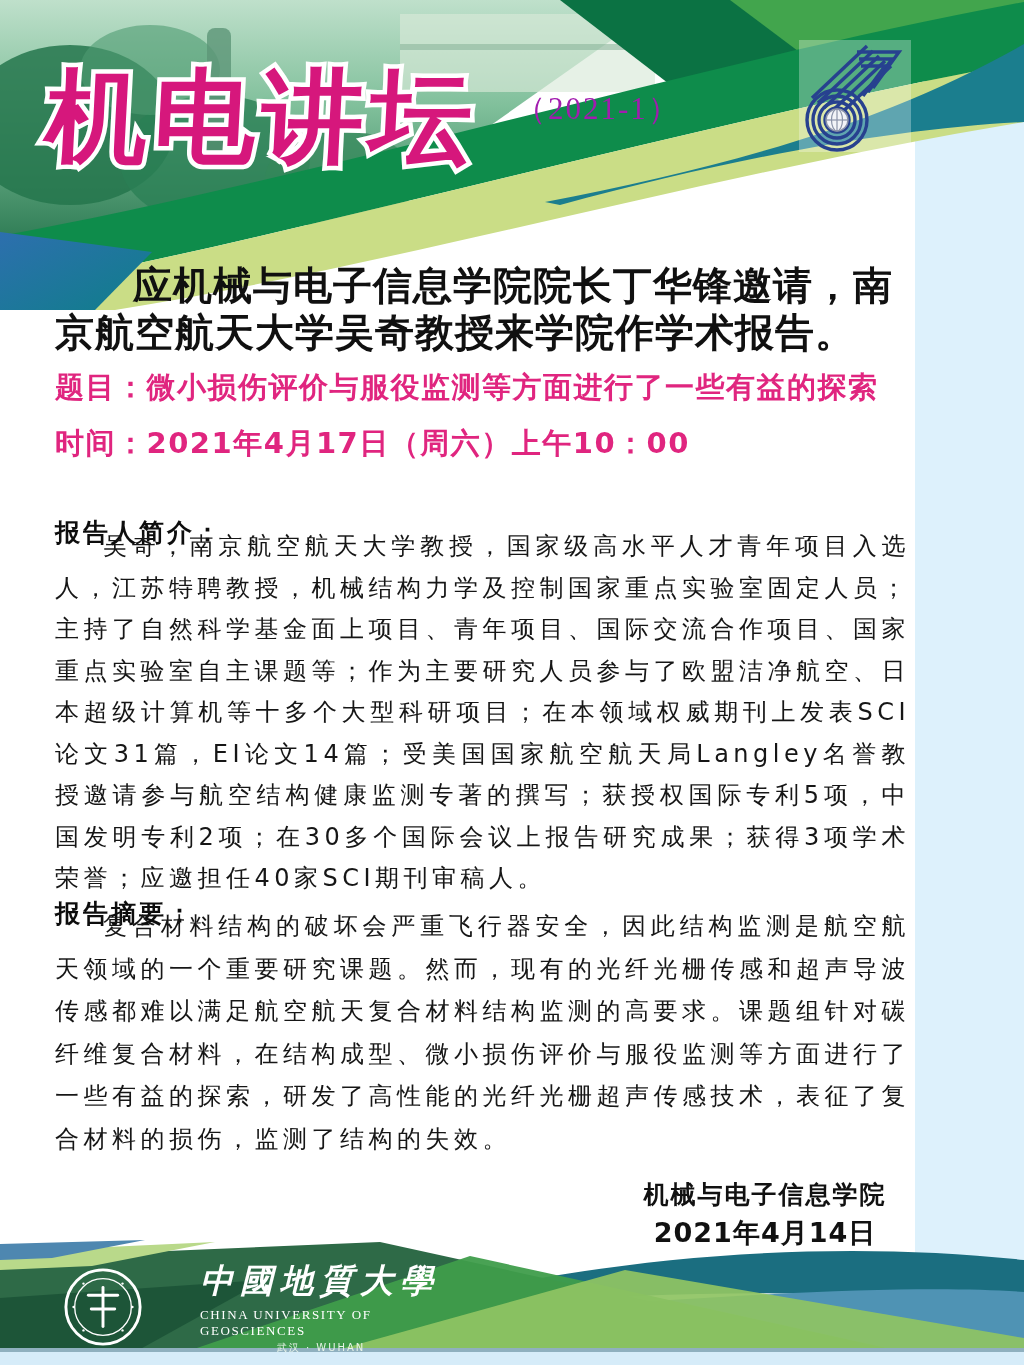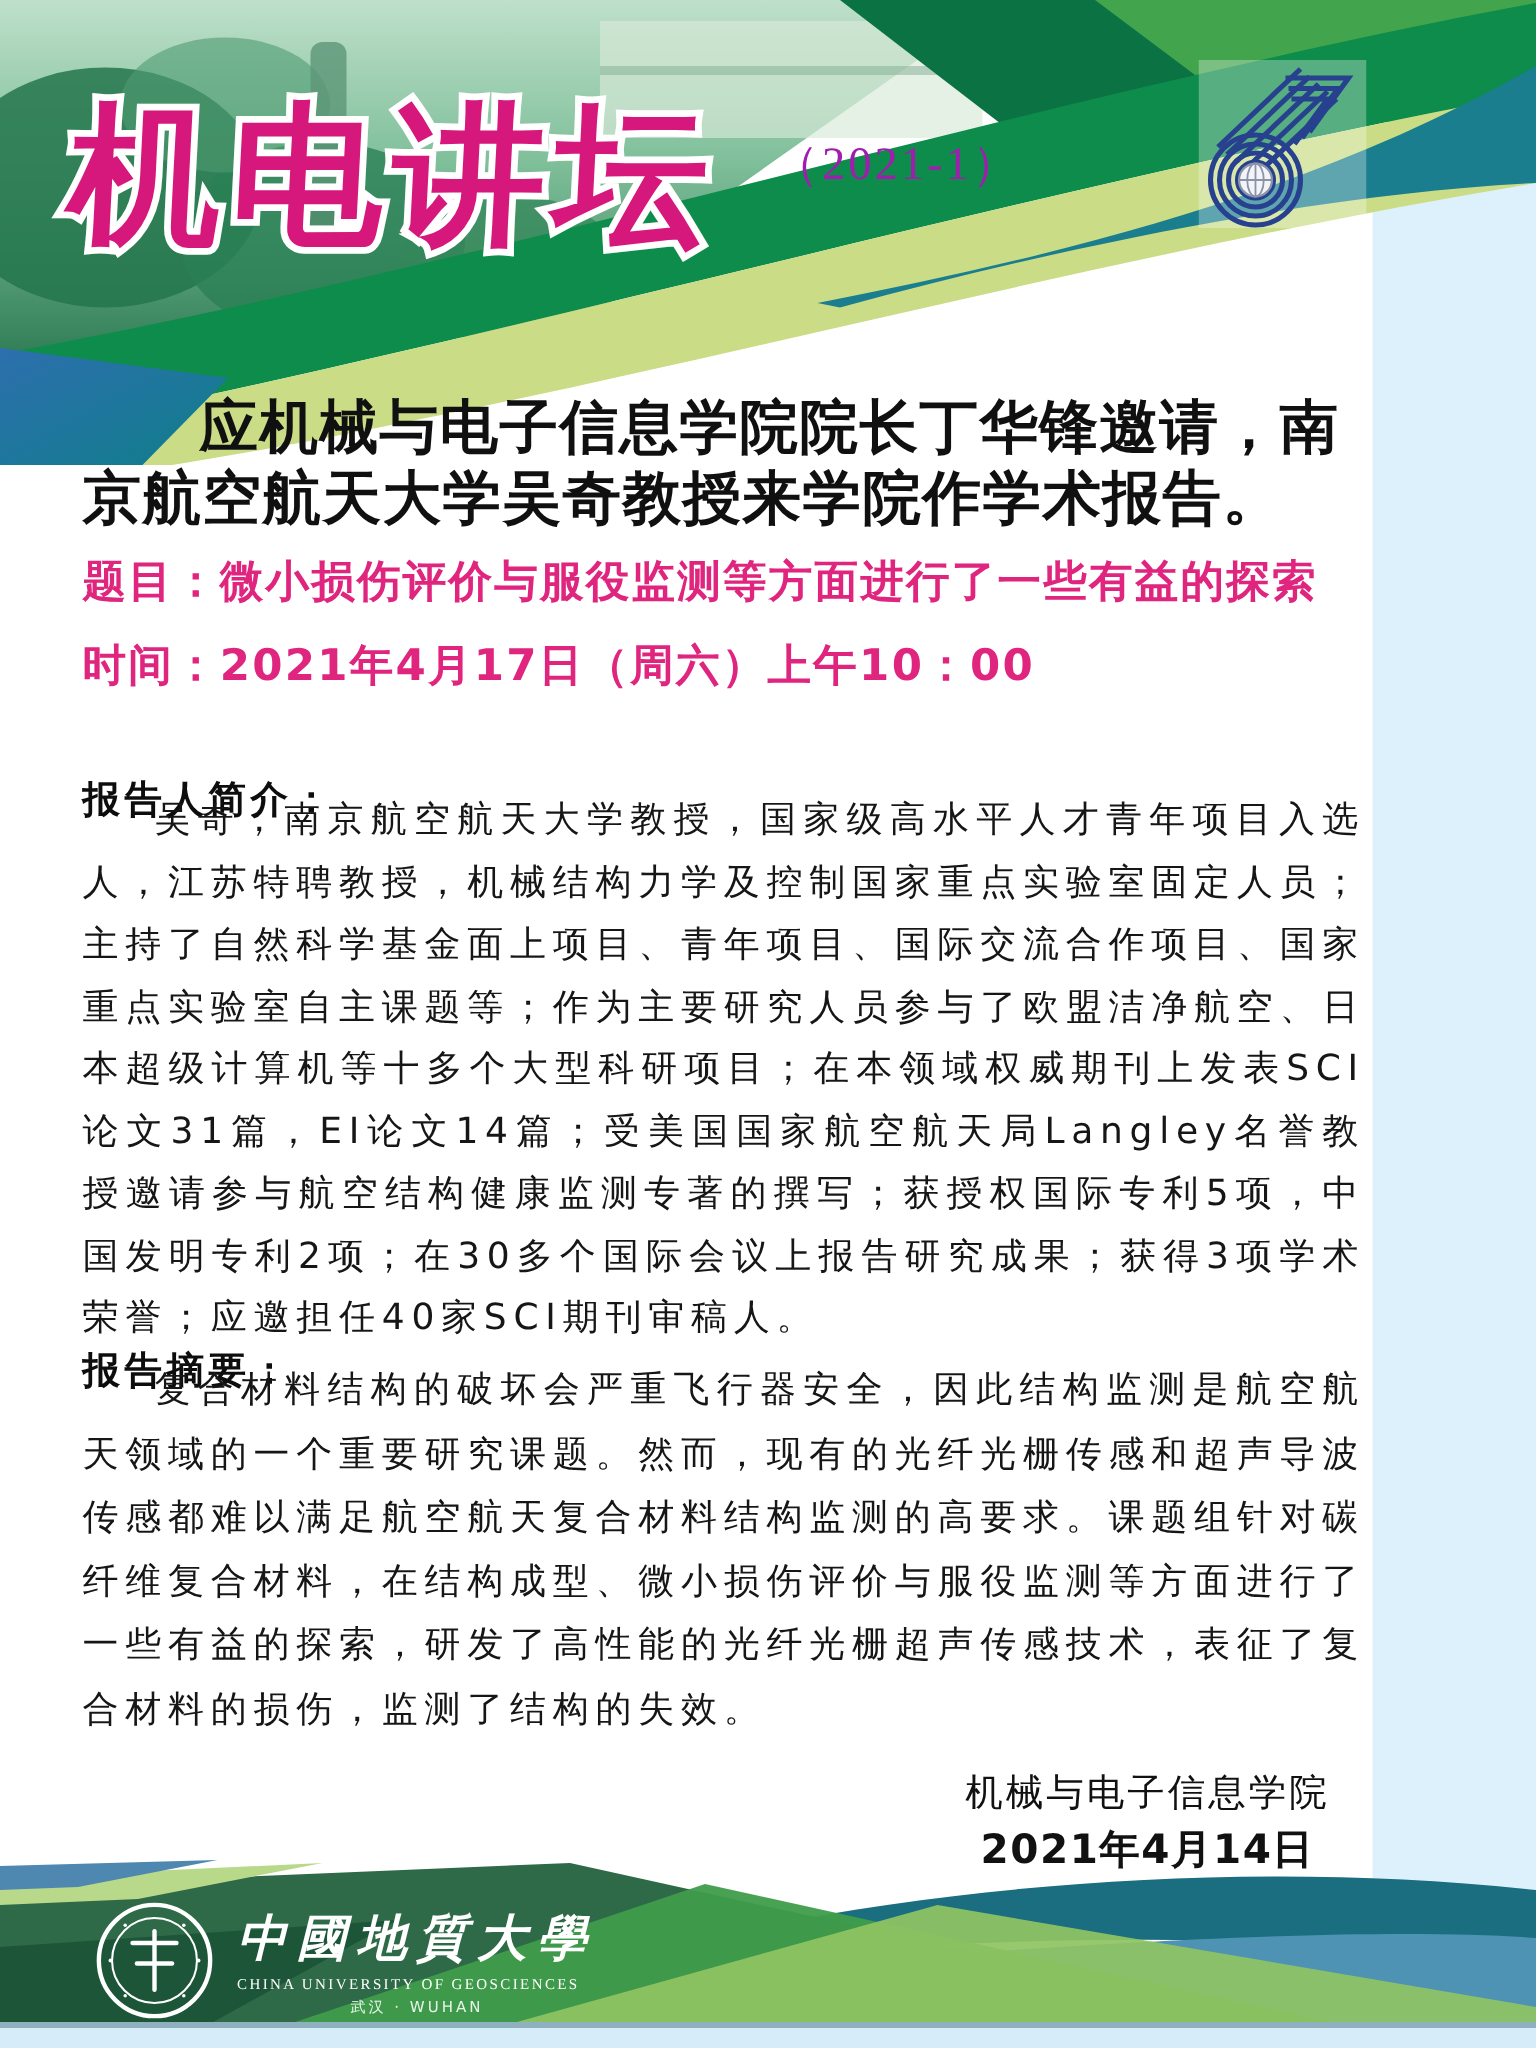--- a/index.html
+++ b/index.html
@@ -41,34 +41,34 @@
   .body-para{
     left:55px;width:855px;z-index:2;
     font-size:24px;font-weight:500;color:#161616;
     letter-spacing:4.5px;line-height:41.5px;
     text-align:justify;text-indent:2em;
   }
   .sec1-p{top:526px;}
   .sec2-p{top:905px;line-height:42.5px;}
 
   .signature{left:555px;top:1178px;width:420px;text-align:center;z-index:2;}
-  .signature .org{font-size:25px;font-weight:400;color:#111;letter-spacing:2px;}
+  .signature .org{font-size:25px;font-weight:700;color:#111;letter-spacing:2px;}
   .signature .date{font-size:27px;font-weight:700;color:#111;margin-top:4px;letter-spacing:1px;}
 
   
   .footer-art{left:0;top:1240px;width:1024px;height:125px;z-index:4;}
-  .footer-brand{left:62px;top:1262px;width:380px;height:90px;z-index:5;display:flex;align-items:center;}
+  .footer-brand{left:62px;top:1262px;width:380px;height:90px;z-index:5;display:flex;align-items:center;gap:42px;}
   .footer-brand .seal{width:82px;height:82px;flex:0 0 auto;}
   .footer-brand .names{margin-left:14px;color:#ffffff;}
   .footer-brand .cn{
     font-size:33px;font-weight:700;letter-spacing:7px;color:#ffffff;
     font-family:"DejaVu Serif","Liberation Serif",serif;font-style:italic;
   }
   .footer-brand .en{
-    font-size:10px;letter-spacing:1.6px;margin-top:3px;color:#ffffff;
+    font-size:13px;letter-spacing:1.6px;margin-top:3px;color:#ffffff;
     font-family:"Liberation Serif","DejaVu Serif",serif;
   }
   .footer-brand .city{font-size:10px;letter-spacing:2px;margin-top:2px;text-align:center;color:#e8f4e9;}
 </style>
 </head>
 <body>
 
 <div class="abs right-strip"></div>
 
 <svg class="abs header-art" viewBox="0 0 1024 310" preserveAspectRatio="none" aria-hidden="true">

